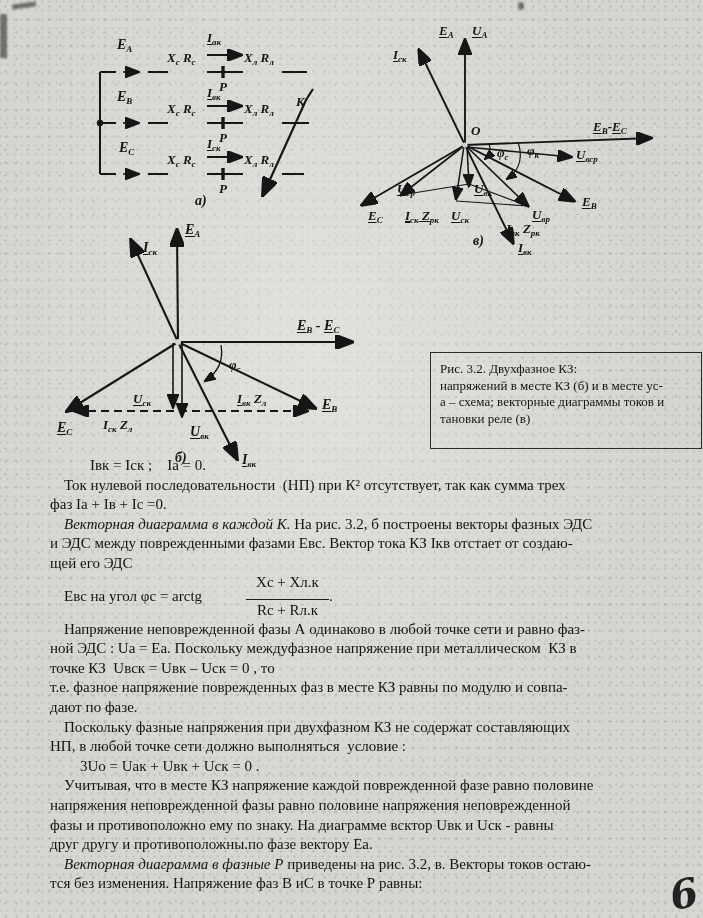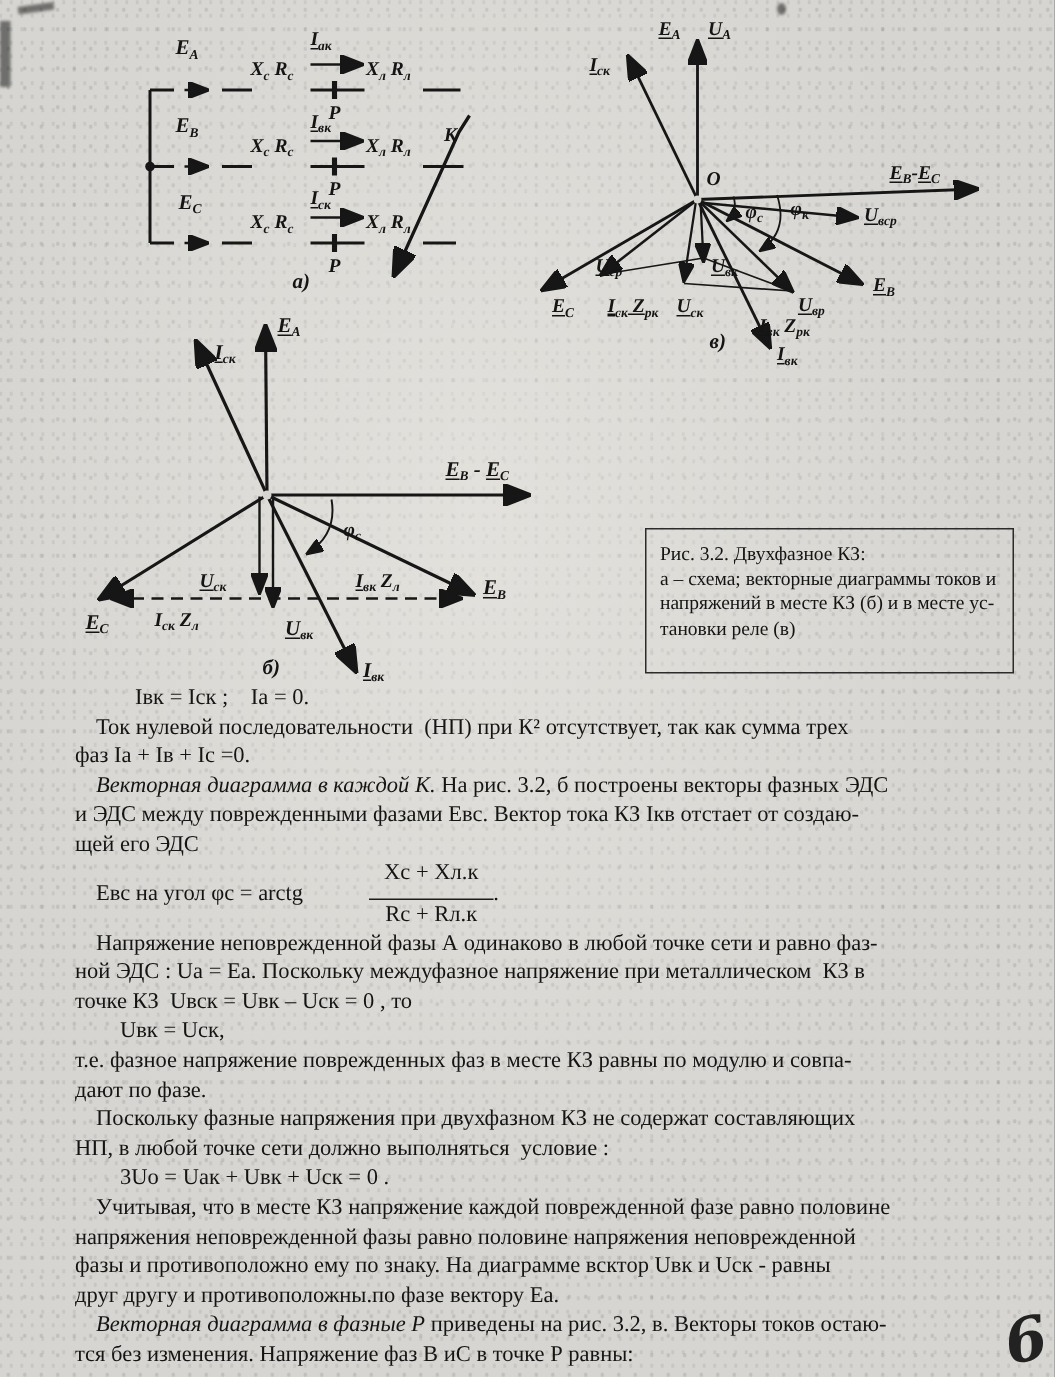--- a/index.html
+++ b/index.html
@@ -5,26 +5,26 @@
   html,body{margin:0;padding:0;background:#888;}
   .page{position:relative;width:703px;height:918px;overflow:hidden;color:#1b1b1b;
     background-color:#d6d5d1;
     background-image:
       radial-gradient(ellipse at 45% 38%, rgba(236,235,230,.55), rgba(0,0,0,0) 62%),
       radial-gradient(rgba(0,0,0,.10) 1px, rgba(0,0,0,0) 1.4px),
       radial-gradient(rgba(0,0,0,.07) 1px, rgba(0,0,0,0) 1.3px);
     background-size:100% 100%, 11px 13px, 7px 9px;
     background-position:0 0, 0 0, 4px 6px;
     font-family:"Liberation Serif", serif;}
-  .fig{position:absolute;}
+  .fig{position:absolute;margin-top:12px;}
   .fig svg{position:absolute;left:0;top:0;}
   .lbl{position:absolute;font:italic 700 13px/1.1 "Liberation Serif", serif;white-space:nowrap;color:#141414;}
   .lbl sub{font-size:9px;vertical-align:-3px;}
   .ul{text-decoration:underline;text-underline-offset:2px;text-decoration-thickness:1.4px;}
-  .caption-box{position:absolute;left:430px;top:352px;width:246px;height:97px;box-sizing:border-box;
+  .caption-box{position:absolute;left:430px;top:352px;width:272px;height:97px;box-sizing:border-box;
     border:1.6px solid #2b2b2b;padding:8px 9px 0 9px;font:13px/16.5px "Liberation Serif", serif;color:#141414;}
   .bodytext{position:absolute;left:50px;top:456px;width:636px;font:15px/19.6px "Liberation Serif", serif;color:#141414;}
   .bodytext p{margin:0;white-space:pre-wrap;text-indent:14px;}
   .bodytext p.noind{text-indent:0;}
   .eq{margin:0;white-space:pre-wrap;padding-left:16px;}
   .eq.deep{padding-left:26px;}
   .lead{font-style:italic;}
   .formula{display:flex;align-items:center;padding-left:14px;height:46px;}
   .frac{display:inline-block;text-align:center;margin-left:44px;}
   .frac .num{display:block;border-bottom:1.5px solid #1b1b1b;padding:0 10px 6px 10px;}
@@ -186,22 +186,22 @@
     <span class="lbl" style="left:58px;top:206px;">I<sub>ск</sub> Z<sub>л</sub></span>
     <span class="lbl" style="left:192px;top:180px;"><span class="ul">I</span><sub>вк</sub> Z<sub>л</sub></span>
     <span class="lbl" style="left:277px;top:185px;font-size:14px;"><span class="ul">Е</span><sub>В</sub></span>
     <span class="lbl" style="left:12px;top:208px;font-size:14px;"><span class="ul">Е</span><sub>С</sub></span>
     <span class="lbl" style="left:197px;top:240px;font-size:14px;"><span class="ul">I</span><sub>вк</sub></span>
     <span class="lbl" style="left:130px;top:238px;font-size:14px;">б)</span>
   </div>
 
   <div class="caption-box">
     <div>Рис. 3.2. Двухфазное КЗ:</div>
+    <div>напряжений в месте КЗ (б) и в месте ус-</div>
     <div>а – схема; векторные диаграммы токов и</div>
-    <div>напряжений в месте КЗ (б) и в месте ус-</div>
     <div>тановки реле (в)</div>
   </div>
 
   <div class="bodytext">
     <p class="eq deep">Iвк = Iск ;    Iа = 0.</p>
     <p>Ток нулевой последовательности  (НП) при К² отсутствует, так как сумма трех
 фаз Iа + Iв + Iс =0.</p>
     <p><span class="lead">Векторная диаграмма в каждой К.</span><span> На рис. 3.2, б построены векторы фазных ЭДС
 и ЭДС между поврежденными фазами Евс. Вектор тока КЗ Iкв отстает от создаю-
 щей его ЭДС</span></p>
@@ -209,21 +209,20 @@
       <span>Евс  на угол φс = arctg</span>
       <span class="frac">
         <span class="num">Хс + Хл.к</span>
         <span class="den">Rс + Rл.к</span>
       </span>
       <span>.</span>
     </div>
     <p>Напряжение неповрежденной фазы А одинаково в любой точке сети и равно фаз-
 ной ЭДС : Uа = Еа. Поскольку междуфазное напряжение при металлическом  КЗ в
 точке КЗ  Uвск = Uвк – Uск = 0 , то</p>
-    <p class="eq">Uвк = Uск,</p>
     <p class="noind">т.е. фазное напряжение поврежденных фаз в месте КЗ равны по модулю и совпа-
 дают по фазе.</p>
     <p>Поскольку фазные напряжения при двухфазном КЗ не содержат составляющих
 НП, в любой точке сети должно выполняться  условие :</p>
     <p class="eq">3Uо = Uак + Uвк + Uск = 0 .</p>
     <p>Учитывая, что в месте КЗ напряжение каждой поврежденной фазе равно половине
 напряжения неповрежденной фазы равно половине напряжения неповрежденной
 фазы и противоположно ему по знаку. На диаграмме всктор Uвк и Uск - равны
 друг другу и противоположны.по фазе вектору Еа.</p>
     <p><span class="lead">Векторная диаграмма в фазные Р</span><span> приведены на рис. 3.2, в. Векторы токов остаю-

